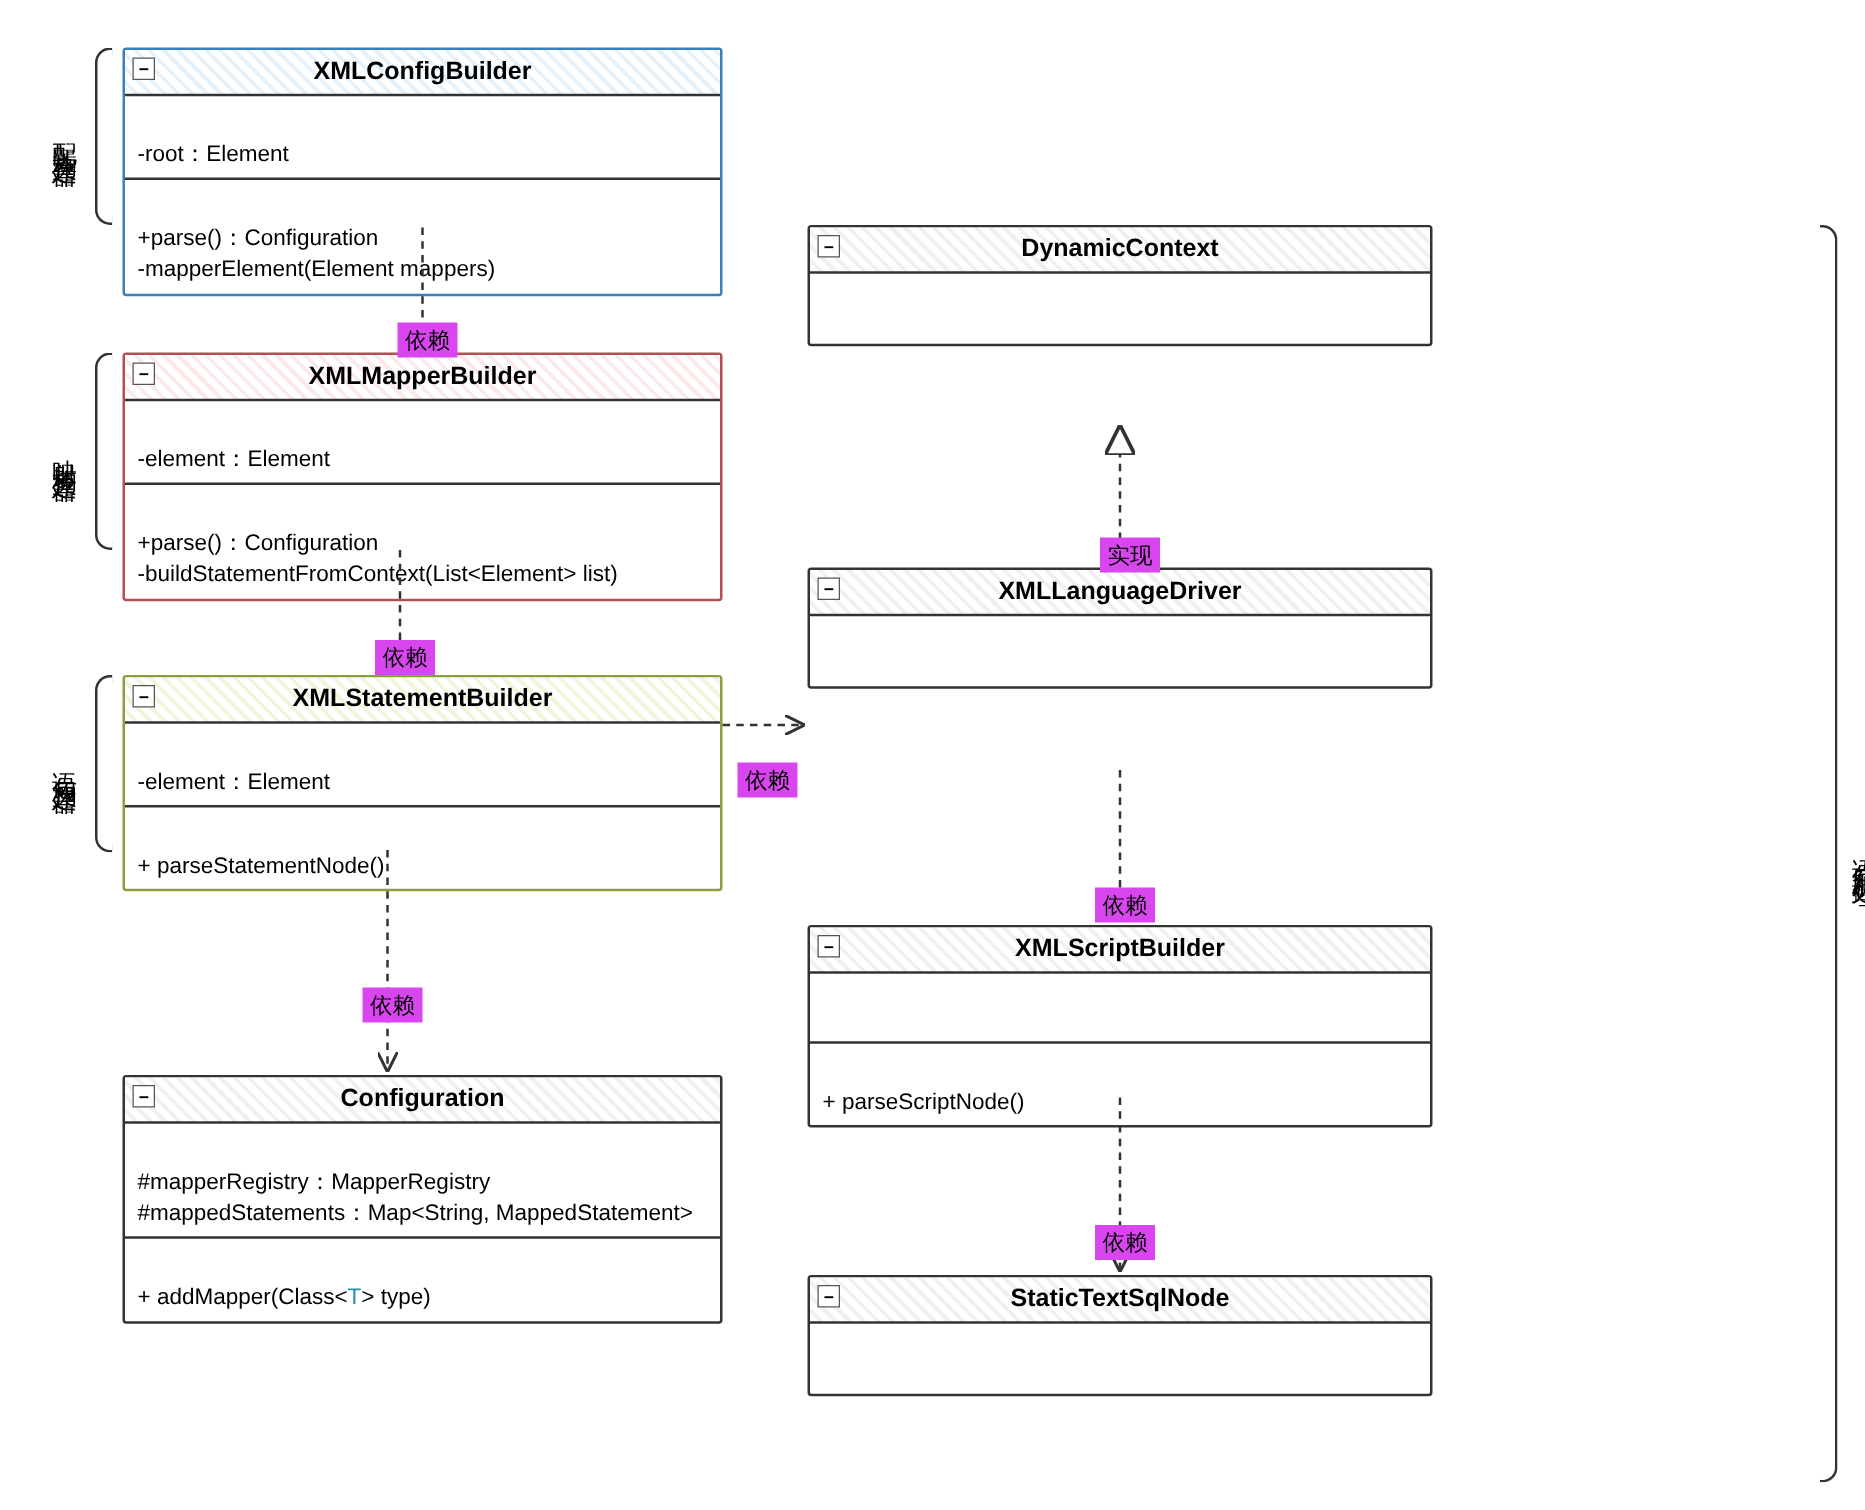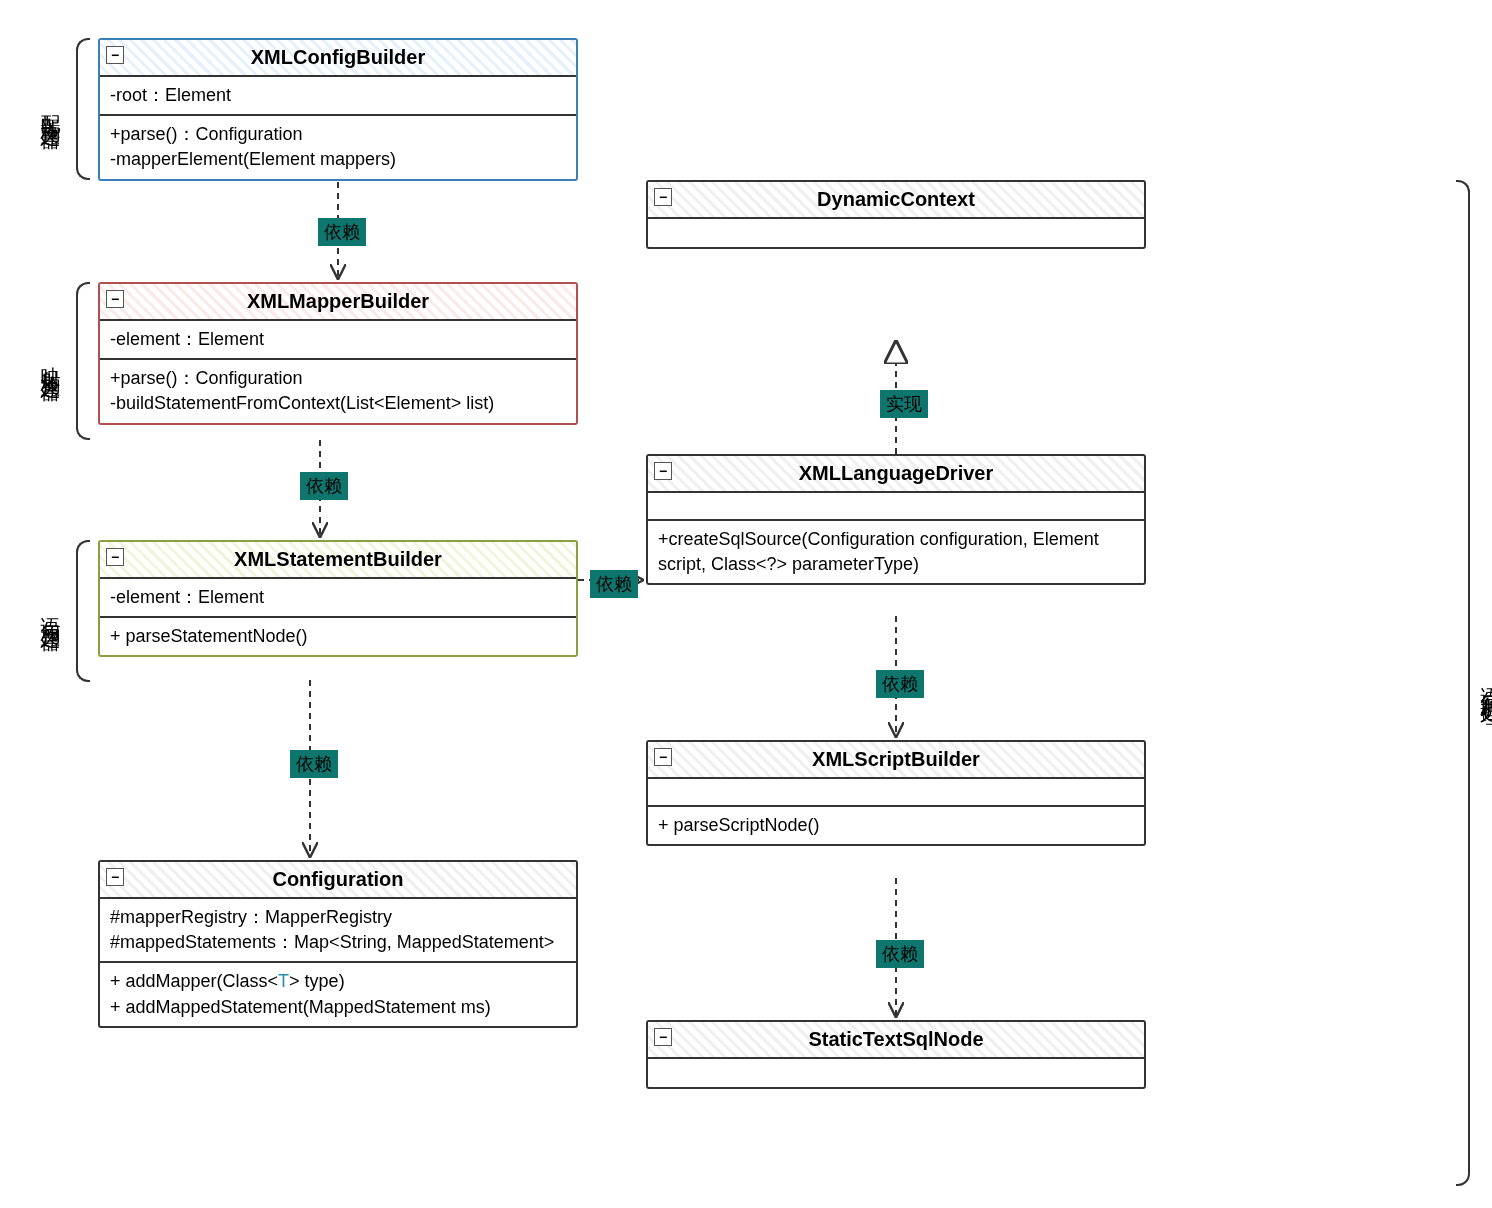--- a/index.html
+++ b/index.html
@@ -42,43 +42,45 @@
     display: flex;
     align-items: center;
     justify-content: center;
   }
   .compartment {
     padding: 6px 10px;
     border-bottom: 2px solid #333;
     min-height: 28px;
     text-align: left;
     line-height: 1.4;
+    margin-top: 28px;
   }
   .compartment:last-child { border-bottom: none; }
   .hatch-blue .class-header {
     background: repeating-linear-gradient(45deg, #fff, #fff 5px, #e6f2fb 5px, #e6f2fb 8px);
   }
   .hatch-blue { border-color: #3a7fb8; }
   .hatch-red .class-header {
     background: repeating-linear-gradient(45deg, #fff, #fff 5px, #fce9e9 5px, #fce9e9 8px);
   }
   .hatch-red { border-color: #b05050; }
   .hatch-green .class-header {
     background: repeating-linear-gradient(45deg, #fff, #fff 5px, #f1f5dc 5px, #f1f5dc 8px);
   }
   .hatch-green { border-color: #8aa040; }
   .hatch-gray .class-header {
     background: repeating-linear-gradient(45deg, #fff, #fff 5px, #f0f0f0 5px, #f0f0f0 8px);
   }
   .edge-label {
     position: absolute;
-    background: #0f766e;
+    background: #d946ef;
     padding: 2px 6px;
     font-size: 18px;
     z-index: 5;
+    margin-top: 40px;
   }
   .side-label {
     position: absolute;
     font-size: 20px;
     writing-mode: vertical-rl;
     text-orientation: upright;
     letter-spacing: 4px;
     display: flex;
     align-items: center;
     justify-content: center;
@@ -158,39 +160,37 @@
     <div class="class-header">
       <div class="collapse-btn">−</div>
       <span>Configuration</span>
     </div>
     <div class="compartment">
       <span>#mapperRegistry：MapperRegistry</span><br>
       <span>#mappedStatements：Map&lt;String, MappedStatement&gt;</span>
     </div>
     <div class="compartment">
       <span>+ addMapper(Class&lt;</span><span class="type-t">T</span><span>&gt; type)</span><br>
-      <span>+ addMappedStatement(MappedStatement ms)</span>
     </div>
   </div>
 
   <div class="class-box hatch-gray" style="left:626px; top:160px; width:500px;">
     <div class="class-header">
       <div class="collapse-btn">−</div>
       <span>DynamicContext</span>
     </div>
     <div class="compartment"></div>
   </div>
 
   <div class="class-box hatch-gray" style="left:626px; top:434px; width:500px;">
     <div class="class-header">
       <div class="collapse-btn">−</div>
       <span>XMLLanguageDriver</span>
     </div>
     <div class="compartment"></div>
-    <div class="compartment">+createSqlSource(Configuration configuration, Element script, Class&lt;?&gt; parameterType)</div>
   </div>
 
   <div class="class-box hatch-gray" style="left:626px; top:720px; width:500px;">
     <div class="class-header">
       <div class="collapse-btn">−</div>
       <span>XMLScriptBuilder</span>
     </div>
     <div class="compartment"></div>
     <div class="compartment">+ parseScriptNode()</div>
   </div>

